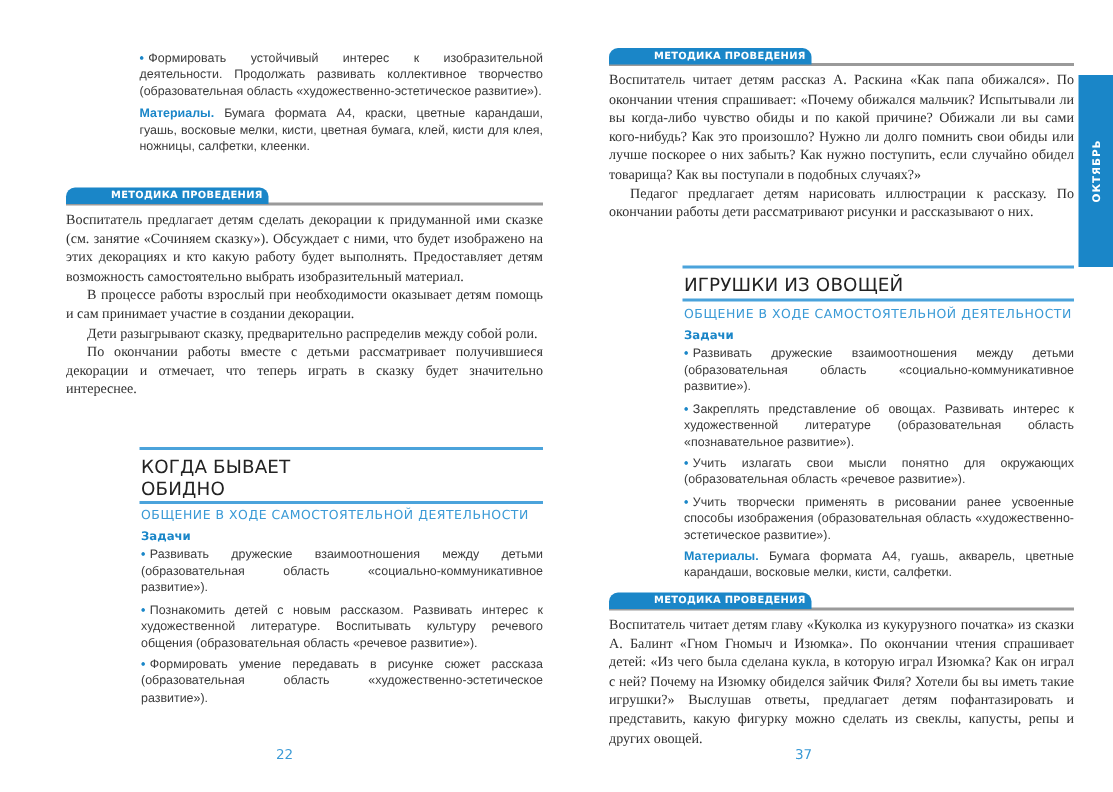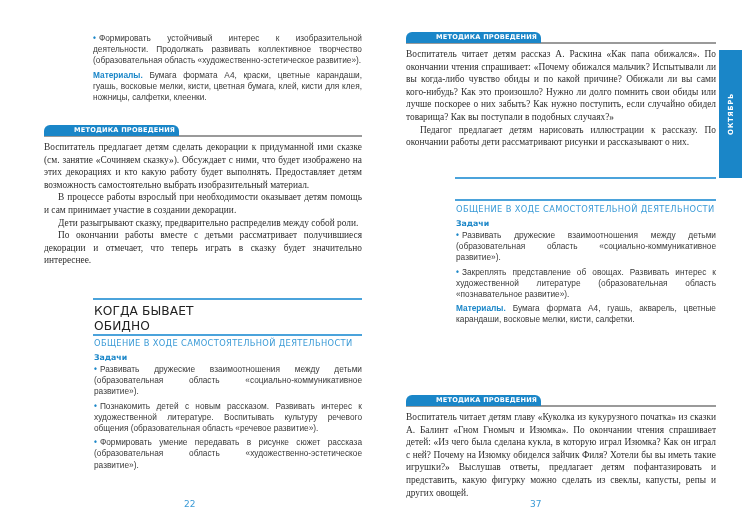--- a/index.html
+++ b/index.html
@@ -87,27 +87,30 @@
         <span>МЕТОДИКА ПРОВЕДЕНИЯ</span>
       </div>
   </div>
 
   <div class="blk serif-body" style="left:35px; top:48px; width:310px;">
     <p>Воспитатель читает детям рассказ А. Раскина «Как папа обижался». По окончании чтения спрашивает: «Почему обижался мальчик? Испытывали ли вы когда-либо чувство обиды и по какой причине? Обижали ли вы сами кого-нибудь? Как это произошло? Нужно ли долго помнить свои обиды или лучше поскорее о них забыть? Как нужно поступить, если случайно обидел товарища? Как вы поступали в подобных случаях?»</p>
     <p class="ind">Педагог предлагает детям нарисовать иллюстрации к рассказу. По окончании работы дети рассматривают рисунки и рассказывают о них.</p>
   </div>
 
   <div class="sec-rule" style="left:84px; top:177px; width:261px;"></div>
+  <div class="sec-title" style="left:85px; top:183px;">ИГРУШКИ ИЗ ОВОЩЕЙ</div>
   <div class="sec-rule" style="left:84px; top:199px; width:261px; height:1.5px;"></div>
   <div class="sec-sub" style="left:85px; top:204px;">ОБЩЕНИЕ В ХОДЕ САМОСТОЯТЕЛЬНОЙ ДЕЯТЕЛЬНОСТИ</div>
   <div class="tasks-label" style="left:85px; top:219px;">Задачи</div>
 
   <div class="blk sans-body" style="left:85px; top:230px; width:260px;">
     <p><span class="bullet">•</span><span>Развивать дружеские взаимоотношения между детьми (образовательная область «социально-коммуникативное развитие»).</span></p>
     <p><span class="bullet">•</span><span>Закреплять представление об овощах. Развивать интерес к художественной литературе (образовательная область «познавательное развитие»).</span></p>
+    <p><span class="bullet">•</span><span>Учить излагать свои мысли понятно для окружающих (образовательная область «речевое развитие»).</span></p>
+    <p><span class="bullet">•</span><span>Учить творчески применять в рисовании ранее усвоенные способы изображения (образовательная область «художественно-эстетическое развитие»).</span></p>
     <p><span class="mat-label">Материалы.</span> <span>Бумага формата А4, гуашь, акварель, цветные карандаши, восковые мелки, кисти, салфетки.</span></p>
   </div>
 
   <div class="tab-bar" style="left:35px; top:395px; width:310px;">
     <div class="rule"></div>
     <div class="tab">
         <span>МЕТОДИКА ПРОВЕДЕНИЯ</span>
       </div>
   </div>
 

